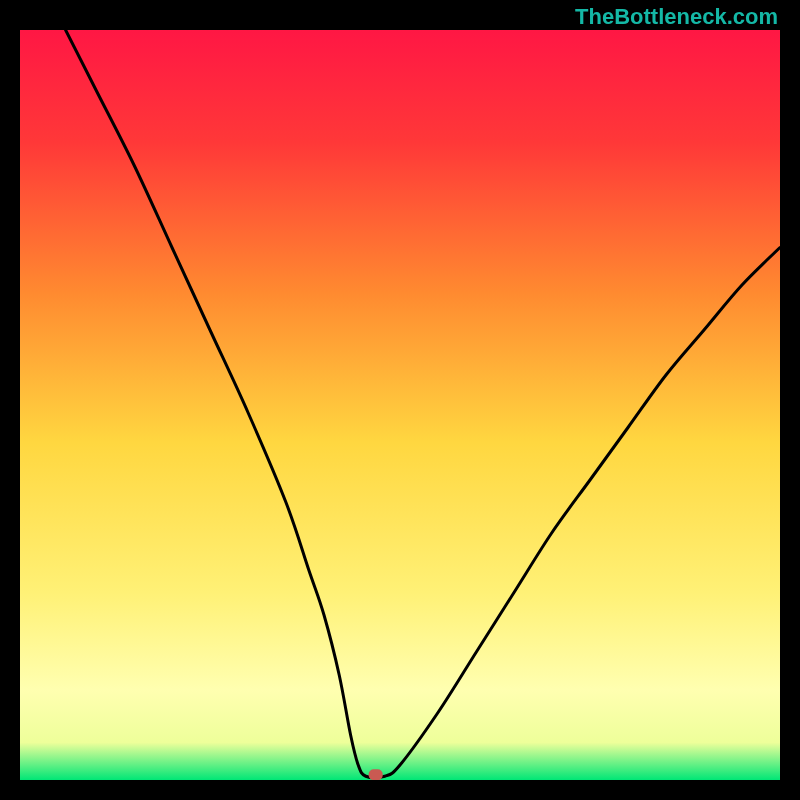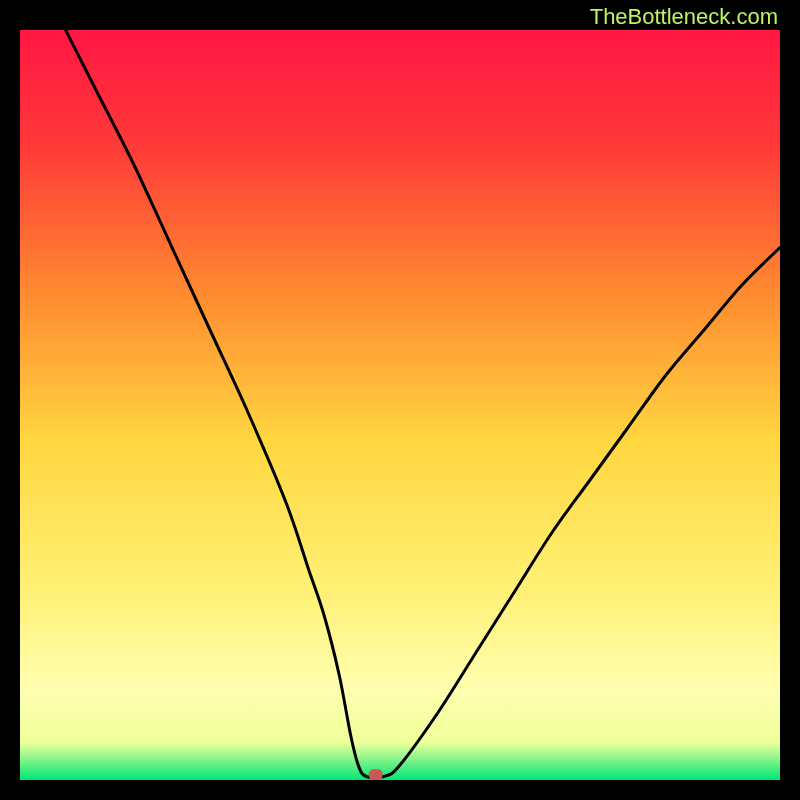--- a/index.html
+++ b/index.html
@@ -14,23 +14,23 @@
   .container {
     position: relative;
     width: 800px;
     height: 800px;
     background: #000;
   }
   .watermark {
     position: absolute;
     top: 4px;
     right: 22px;
-    color: #bef264;
+    color: #14b8a6;
     font-size: 22px;
-    font-weight: 400;
+    font-weight: 700;
     z-index: 10;
   }
   .plot-area {
     position: absolute;
     left: 20px;
     top: 30px;
     width: 760px;
     height: 750px;
   }
 </style>

